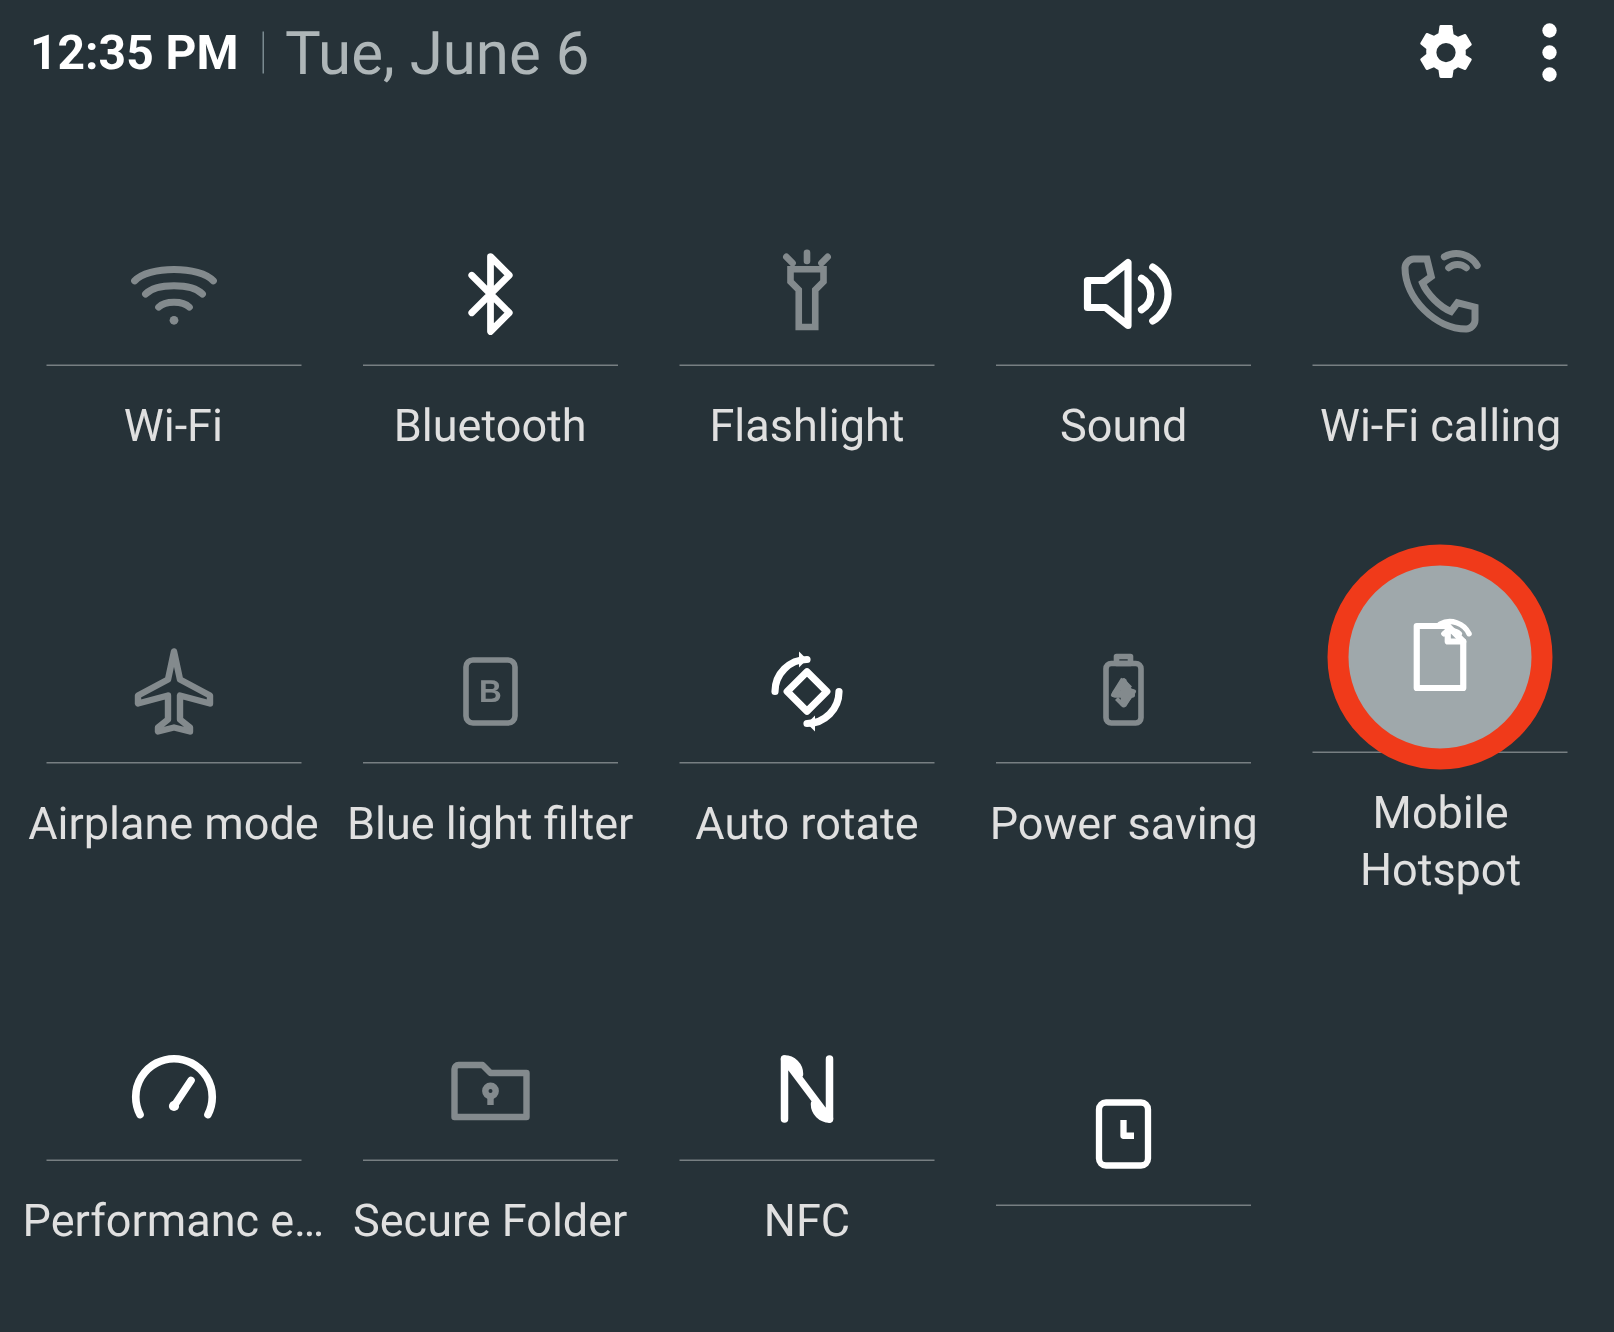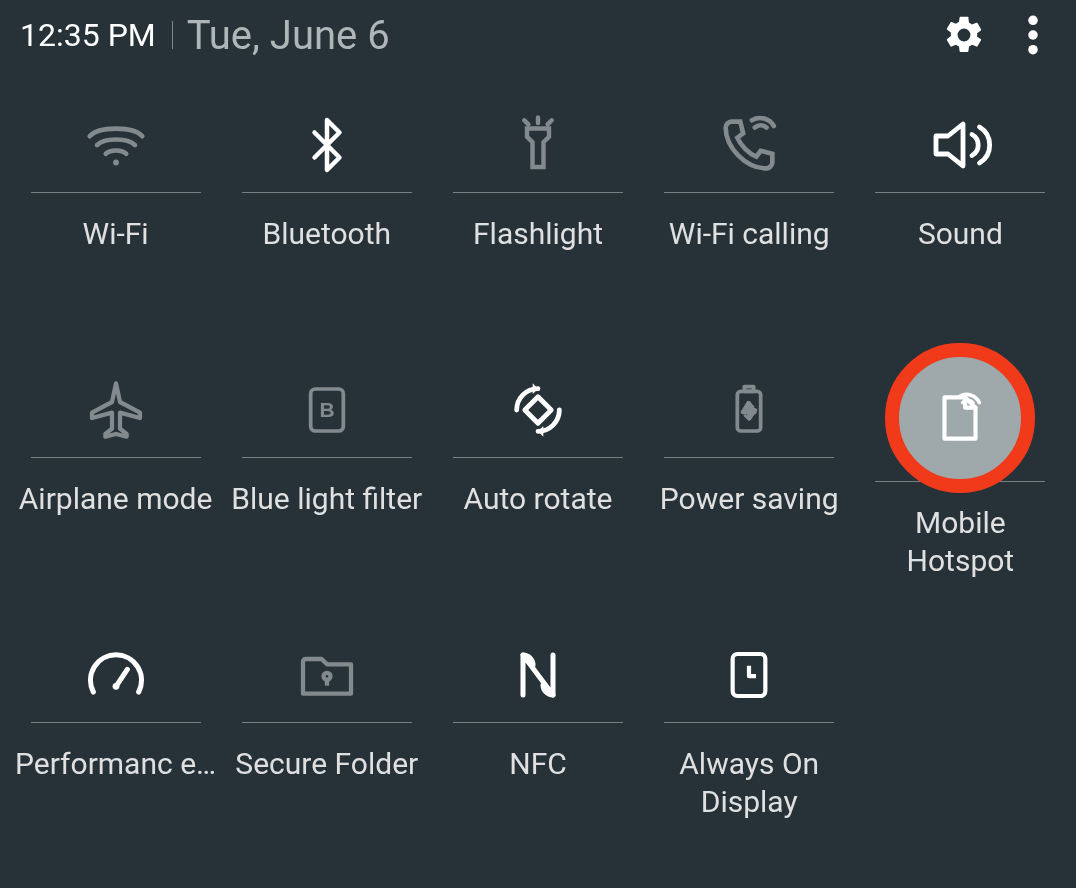--- a/index.html
+++ b/index.html
@@ -12,21 +12,21 @@
   }
   .header {
     display:flex;
     align-items:center;
     height:70px;
     padding:0 20px;
   }
   .time {
     font-size:32px;
     color:#ffffff;
-    font-weight:400;
+    font-weight:700;
   }
   .header-sep {
     width:1px;
     height:28px;
     background:#7a8a90;
     margin:0 14px 0 16px;
   }
   .date {
     font-size:40px;
     color:#aeb6b8;
@@ -44,21 +44,21 @@
   .grid {
     padding:20px 10px 0 10px;
     display:grid;
     grid-template-columns: repeat(5, 1fr);
     column-gap:0px;
   }
   .tile {
     display:flex;
     flex-direction:column;
     align-items:center;
-    justify-content:flex-start;
+    justify-content:center;
     padding-top:10px;
     position:relative;
     height:265px;
   }
   .tile-icon-wrap {
     height:90px;
     width:100%;
     display:flex;
     align-items:center;
     justify-content:center;
@@ -153,42 +153,42 @@
         <path d="M8 6 L16 6 L16 9 L14 11 L14 20 L10 20 L10 11 L8 9 Z"></path>
         <line x1="12" y1="2" x2="12" y2="4"></line>
         <line x1="7" y1="3" x2="8.5" y2="4.5"></line>
         <line x1="17" y1="3" x2="15.5" y2="4.5"></line>
       </svg>
     </div>
     <div class="underline"></div>
     <div class="tile-label">Flashlight</div>
   </div>
 
+  <div class="tile">
+    <div class="tile-icon-wrap">
+      <svg width="72" height="72" viewBox="0 0 24 24" fill="none" stroke="#ffffff" stroke-width="1.6" stroke-linejoin="round" stroke-linecap="round">
+        <path d="M4 9 L8 9 L13 5 L13 19 L8 15 L4 15 Z"></path>
+        <path d="M16 8.5 A4 4 0 0 1 16 15.5"></path>
+        <path d="M18.5 6 A7 7 0 0 1 18.5 18"></path>
+      </svg>
+    </div>
+    <div class="underline"></div>
+    <div class="tile-label">Sound</div>
+  </div>
+
   <div class="tile dim">
     <div class="tile-icon-wrap">
       <svg width="70" height="70" viewBox="0 0 24 24" fill="none" stroke="#cfd3d4" stroke-width="1.6" stroke-linecap="round">
         <path d="M6 4 C5 4 4 5 4 6 C4 13 11 20 18 20 C19 20 20 19 20 18 L20 15 L16 14 L14.5 16 C12 15 9 12 8 9.5 L10 8 L9 4 Z"></path>
         <path d="M14 6 A3 3 0 0 1 18 6"></path>
         <path d="M13 3.5 A5.5 5.5 0 0 1 20.5 5.5"></path>
       </svg>
     </div>
     <div class="underline"></div>
     <div class="tile-label">Wi-Fi calling</div>
-  </div>
-
-  <div class="tile">
-    <div class="tile-icon-wrap">
-      <svg width="72" height="72" viewBox="0 0 24 24" fill="none" stroke="#ffffff" stroke-width="1.6" stroke-linejoin="round" stroke-linecap="round">
-        <path d="M4 9 L8 9 L13 5 L13 19 L8 15 L4 15 Z"></path>
-        <path d="M16 8.5 A4 4 0 0 1 16 15.5"></path>
-        <path d="M18.5 6 A7 7 0 0 1 18.5 18"></path>
-      </svg>
-    </div>
-    <div class="underline"></div>
-    <div class="tile-label">Sound</div>
   </div>
 
   <div class="tile dim">
     <div class="tile-icon-wrap">
       <svg width="64" height="64" viewBox="0 0 24 24" fill="none" stroke="#cfd3d4" stroke-width="1.6" stroke-linejoin="round">
         <path d="M12 2 L13.5 9 L21 13 L21 15 L13.5 13 L13.5 19 L16 21 L16 22 L12 21 L8 22 L8 21 L10.5 19 L10.5 13 L3 15 L3 13 L10.5 9 Z"></path>
       </svg>
     </div>
     <div class="underline"></div>
     <div class="tile-label">Airplane mode</div>
@@ -289,16 +289,15 @@
   </div>
 
   <div class="tile">
     <div class="tile-icon-wrap">
       <svg width="56" height="56" viewBox="0 0 24 24" fill="none" stroke="#ffffff" stroke-width="1.8" stroke-linejoin="round">
         <rect x="5" y="3" width="14" height="18" rx="2"></rect>
         <polyline points="12 8 12 12.5 15 12.5"></polyline>
       </svg>
     </div>
     <div class="underline"></div>
-    <div class="tile-label">Always On Display</div>
   </div>
 
 </div>
 
 </body></html>

